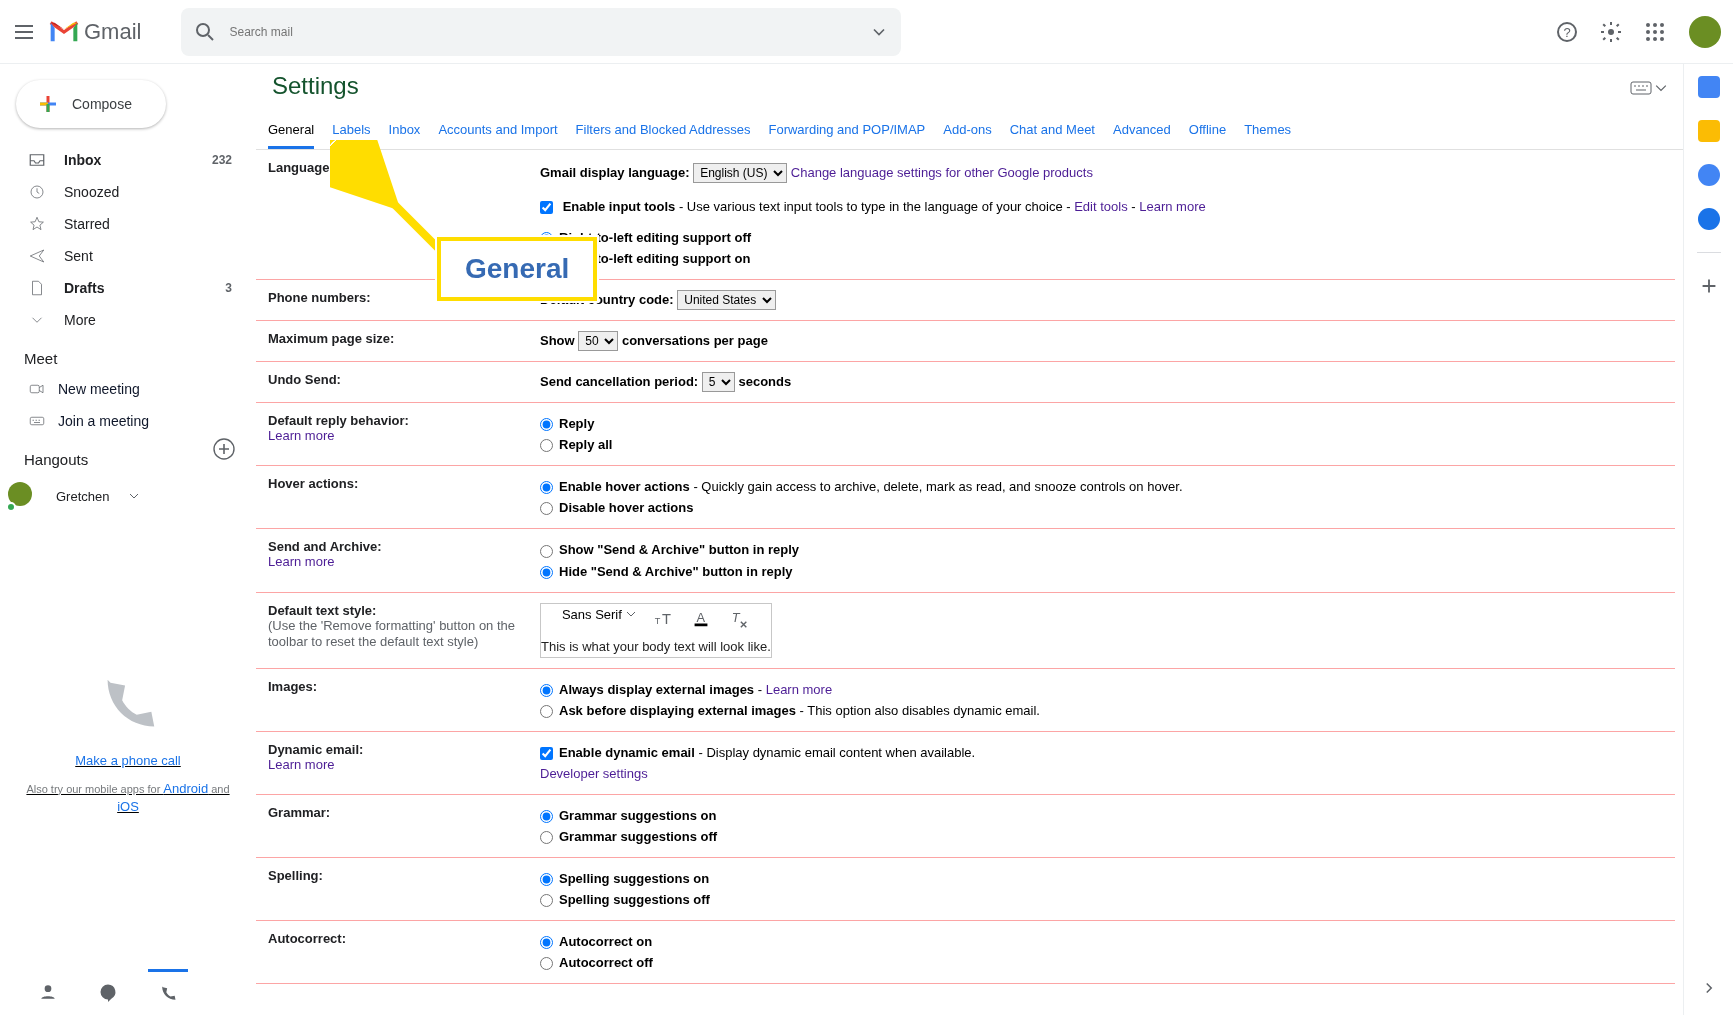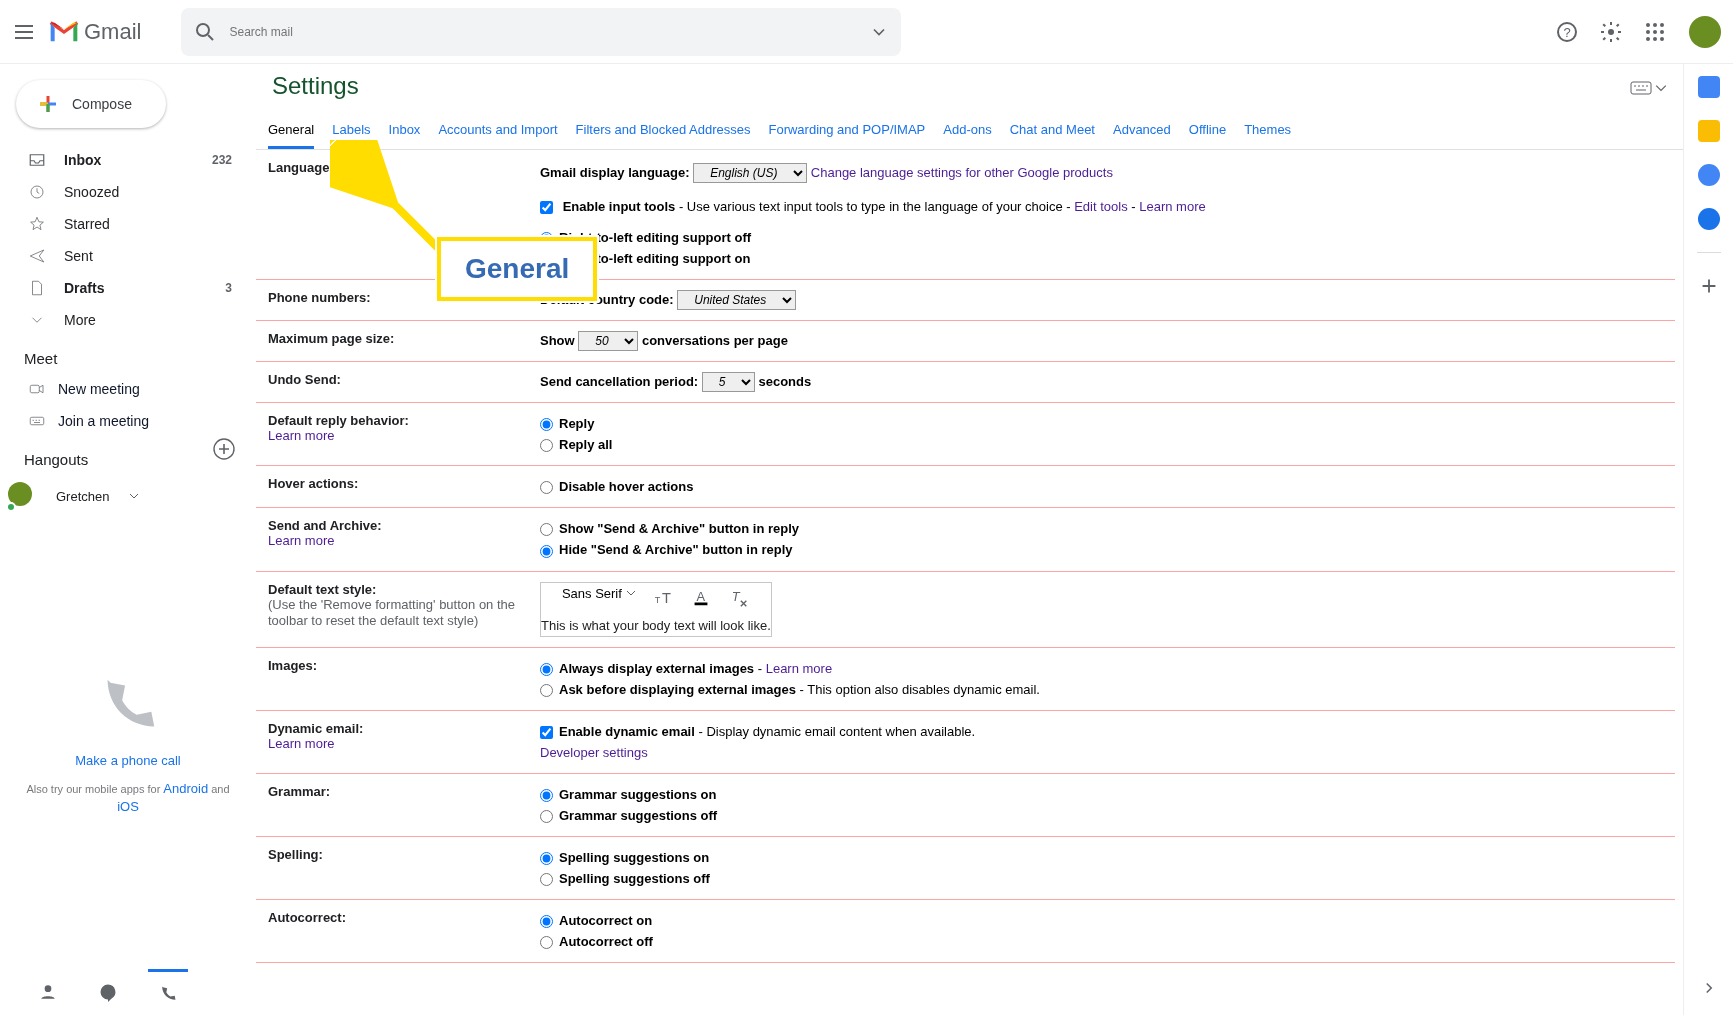--- a/index.html
+++ b/index.html
@@ -68,21 +68,21 @@
   display: flex; align-items: center; gap: 20px; padding: 8px 12px;
   font-size: 13px; color: #202124;
 }
 .dropdown-caret { width: 10px; height: 10px; fill: #5f6368; }
 .add-circle {
   width: 24px; height: 24px; border-radius: 50%; position: absolute;
   right: 20px; top: 0; cursor: pointer;
 }
 .phone-area {
   flex: 1; display: flex; flex-direction: column; align-items: center;
-  justify-content: center; gap: 12px;
+  justify-content: center; gap: 12px; text-decoration: underline;
 }
 .phone-ico-big { width: 70px; height: 70px; fill: #babdbe; }
 .phone-area a { color: #1a73e8; font-size: 13px; text-decoration: none; cursor: pointer; }
 .apps-note { font-size: 11px; color: #777a7d; text-align: center; line-height: 1.4; padding: 0 24px; }
 .apps-note a { color: #1a73e8; text-decoration: none; }
 .bottom-icons {
   display: flex; height: 46px; align-items: center; justify-content: flex-start;
   gap: 20px; padding-left: 28px;
 }
 .bottom-icons .tab {
@@ -123,21 +123,21 @@
 .row {
   display: flex; border-bottom: 1px solid #fca5a5; padding: 10px 12px;
   font-size: 13px; align-items: flex-start; gap: 0;
 }
 .row .left { width: 272px; flex-shrink: 0; color: #202124; }
 .row .right { flex: 1; }
 .row .right > div { padding: 3px 0; }
 .bold { font-weight: 700; }
 .link { color: #4c1d95; cursor: pointer; }
 select {
-  font-size: 12px; padding: 1px 12px; border: 1px solid #999; font-style: italic;
+  font-size: 12px; padding: 1px 2px; border: 1px solid #999;
 }
 input[type="checkbox"], input[type="radio"] {
   margin-right: 6px; vertical-align: middle;
 }
 
 
 .editor {
   display: inline-flex; align-items: center; border: 1px solid #c7c7c7;
   padding: 8px 12px; flex-direction: column; gap: 10px;
 }
@@ -443,20 +443,21 @@
       </div>
       <div class="right">
         <div><input type="radio" name="reply" checked="" style=""><span class="bold">Reply</span></div>
         <div><input type="radio" name="reply" style=""><span class="bold">Reply all</span></div>
       </div>
     </div>
 
     <div class="row">
       <div class="left bold">Hover actions:</div>
       <div class="right">
+        <div><input type="radio" name="hover" checked="" style=""><span class="bold">Enable hover actions</span><span> - Quickly gain access to archive, delete, mark as read, and snooze controls on hover.</span></div>
         <div><input type="radio" name="hover" style=""><span class="bold">Disable hover actions</span></div>
       </div>
     </div>
 
     <div class="row">
       <div class="left">
         <div class="bold">Send and Archive:</div>
         <div class="link">Learn more</div>
       </div>
       <div class="right">

